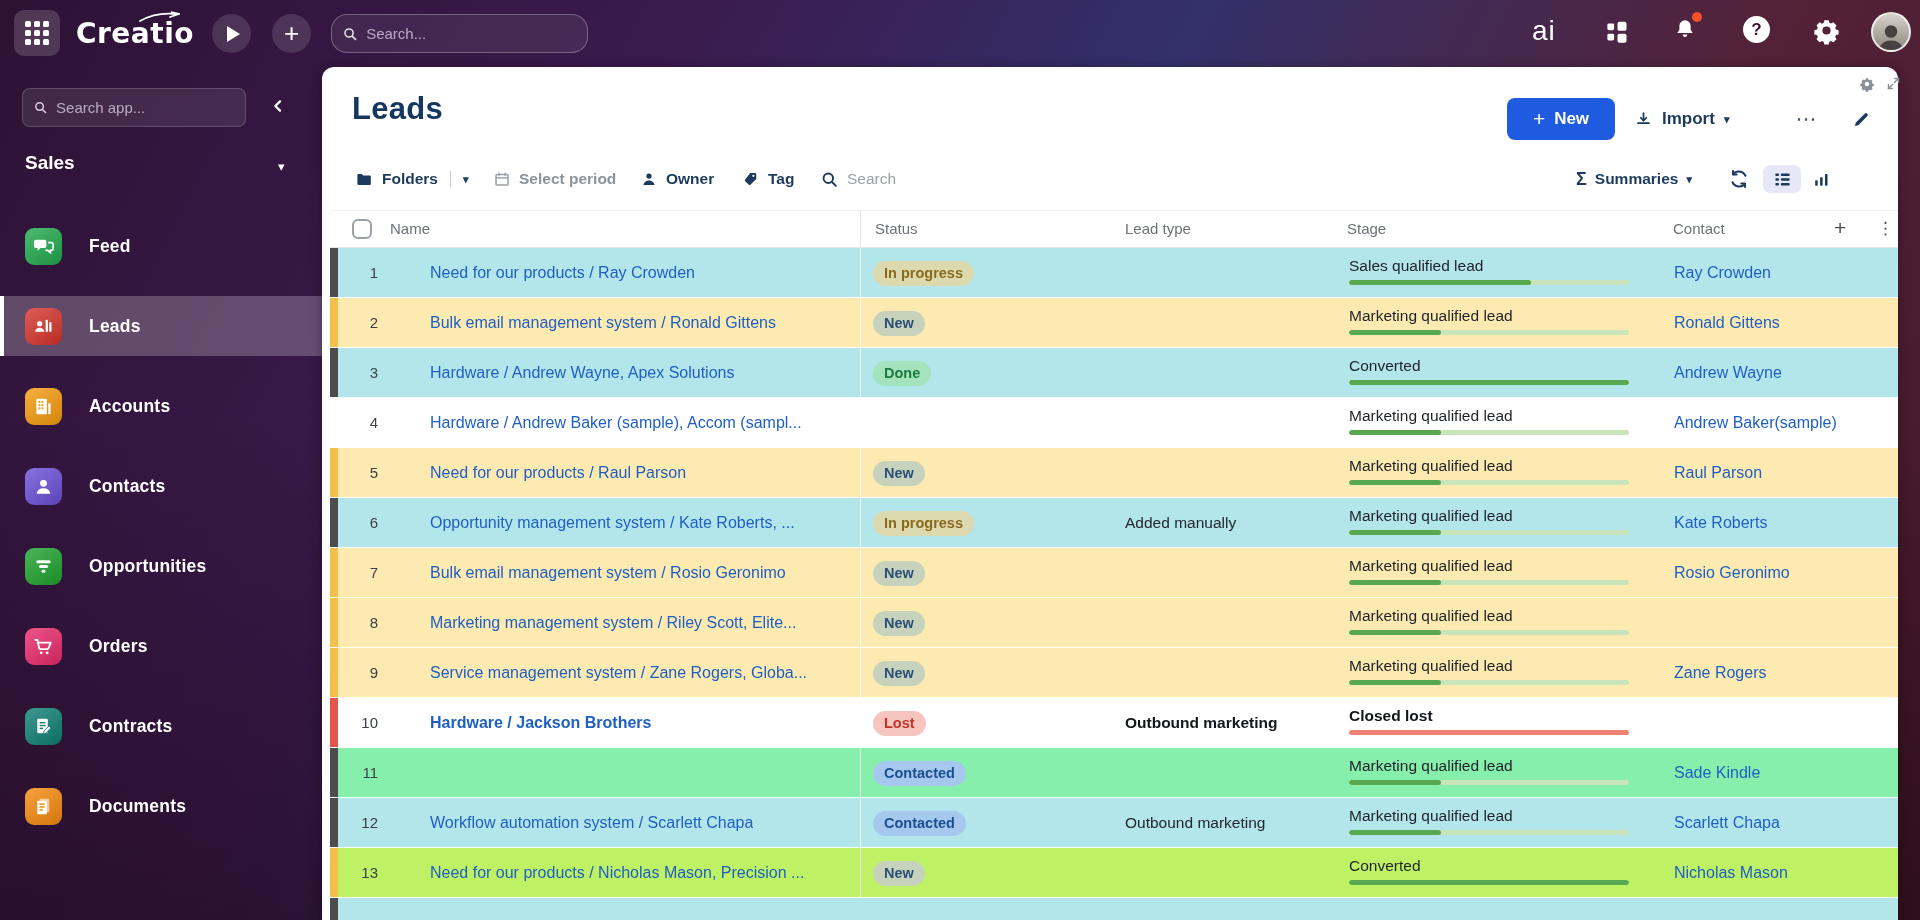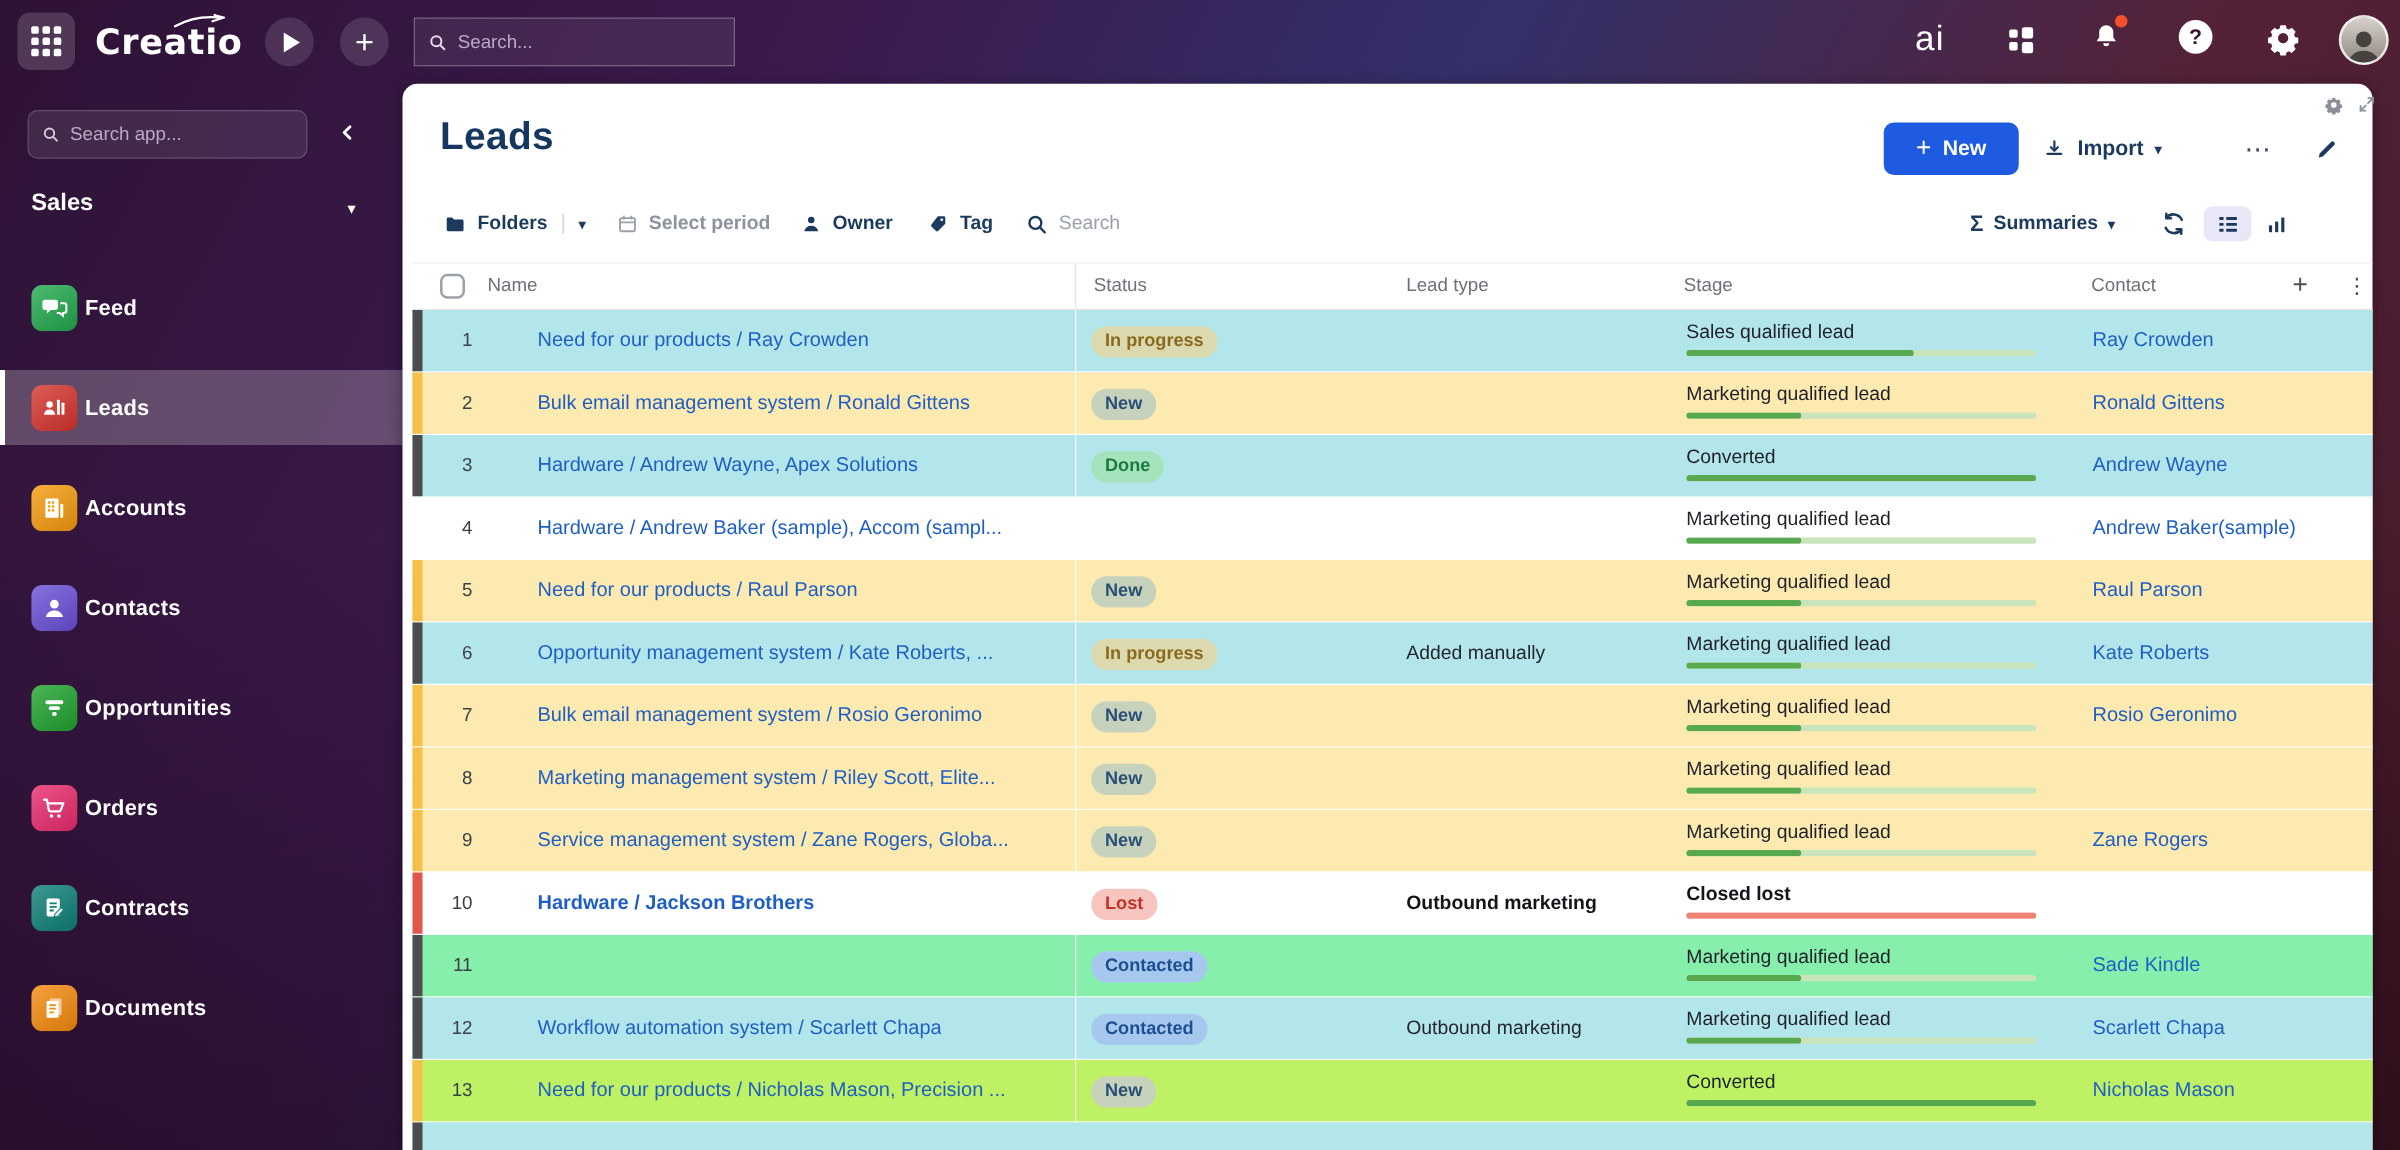--- a/index.html
+++ b/index.html
@@ -18,21 +18,21 @@
   .grid9 { display:grid; grid-template-columns:repeat(3,6px); grid-template-rows:repeat(3,6px); gap:3px; }
   .grid9 span { background:#fff; border-radius:1.5px; }
   .logo { position:absolute; left:76px; top:17px; color:#fff; font-size:28px; font-weight:600;
     letter-spacing:.5px; font-family:"DejaVu Sans",sans-serif; }
   .logo-swoosh { position:absolute; left:138px; top:11px; }
   .round-btn { position:absolute; top:14px; width:39px; height:39px; border-radius:50%;
     background:rgba(255,255,255,.13); display:flex; align-items:center; justify-content:center; cursor:pointer; color:#fff; }
   .play-tri { width:0; height:0; border-left:13px solid #fff; border-top:8px solid transparent;
     border-bottom:8px solid transparent; margin-left:4px; }
   .plus-glyph { font-size:26px; font-weight:400; line-height:1; margin-top:-2px; }
-  .tsearch { position:absolute; left:331px; top:14px; width:257px; height:39px; border-radius:0;
+  .tsearch { position:absolute; left:331px; top:14px; width:257px; height:39px; border-radius:16px;
     background:rgba(255,255,255,.07); border:1px solid rgba(255,255,255,.28);
     display:flex; align-items:center; padding:0 10px; gap:8px; }
   .tsearch input, .sb-search input { background:transparent; border:none; outline:none; color:#e8e2ee;
     font-size:15px; width:100%; font-family:"Liberation Sans",sans-serif; }
   .tsearch input::placeholder, .sb-search input::placeholder { color:#b7abc4; }
   .ai-logo { position:absolute; left:1532px; top:15px; color:#fff; font-size:28px; font-weight:500; letter-spacing:1px; cursor:pointer; }
   .tb-icon { position:absolute; top:19px; cursor:pointer; }
   .bell-dot { position:absolute; left:1692px; top:12px; width:10px; height:10px; border-radius:50%; background:#f4502a; }
   .help-circle { position:absolute; left:1743px; top:16px; width:27px; height:27px; border-radius:50%; background:#fff;
     display:flex; align-items:center; justify-content:center; color:#3a1530; font-weight:800; font-size:17px; cursor:pointer; }
@@ -46,21 +46,21 @@
     background:rgba(255,255,255,.09); border:1px solid rgba(255,255,255,.18);
     display:flex; align-items:center; padding:0 10px; gap:8px; }
   .sb-collapse { position:absolute; left:270px; top:29px; cursor:pointer; }
   .workspace { position:absolute; left:25px; top:85px; color:#fff; font-size:19px; font-weight:600; }
   .ws-caret { position:absolute; left:278px; top:92px; color:#fff; font-size:13px; cursor:pointer; }
   .sb-nav { position:absolute; top:149px; left:0; right:0; }
   .nav-item { height:60px; margin-bottom:20px; display:flex; align-items:center; padding-left:25px; cursor:pointer; position:relative; }
   .nav-item.selected { background:rgba(255,255,255,.23); border-left:4px solid #fff; padding-left:21px; }
   .nav-tile { width:37px; height:37px; border-radius:9px; display:flex; align-items:center; justify-content:center;
     background-image:linear-gradient(145deg, rgba(255,255,255,.20), rgba(0,0,0,.14)); flex:none; }
-  .nav-label { margin-left:6px; color:#fff; font-size:17.5px; font-weight:600; letter-spacing:.2px; }
+  .nav-label { margin-left:27px; color:#fff; font-size:17.5px; font-weight:600; letter-spacing:.2px; }
 
   
   .card { position:absolute; left:322px; top:67px; width:1576px; height:853px; background:#fff;
     border-radius:12px 12px 0 0; box-shadow:0 2px 12px rgba(0,0,0,.35); }
   .card-mini { position:absolute; top:9px; cursor:pointer; }
   .page-title { position:absolute; left:30px; top:24px; font-size:31px; font-weight:700; color:#14365f; letter-spacing:.3px; }
   .new-btn { position:absolute; left:1185px; top:31px; width:108px; height:42px; border-radius:8px;
     background:var(--accent_blue); color:#fff; font-size:17px; font-weight:600;
     display:flex; align-items:center; justify-content:center; gap:9px; cursor:pointer; }
   .new-plus { font-size:21px; font-weight:400; }

